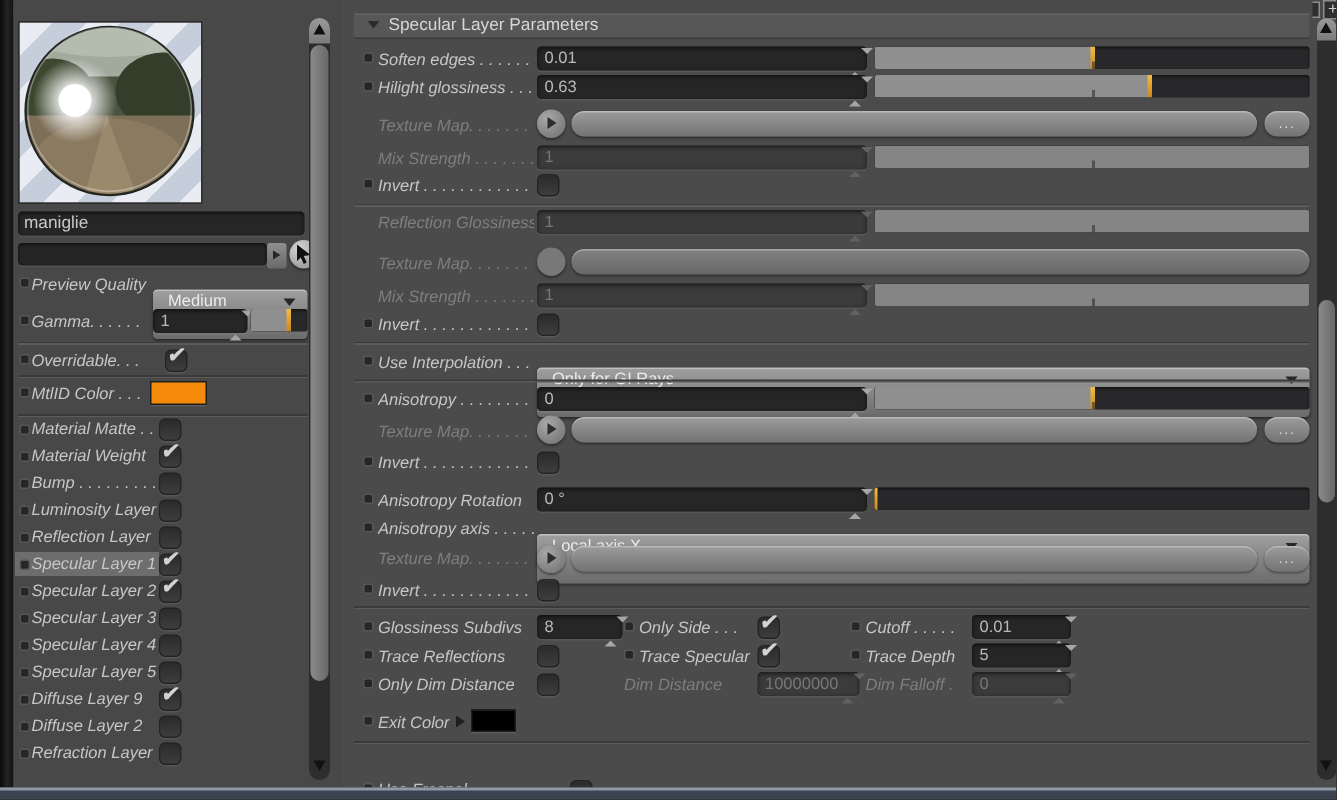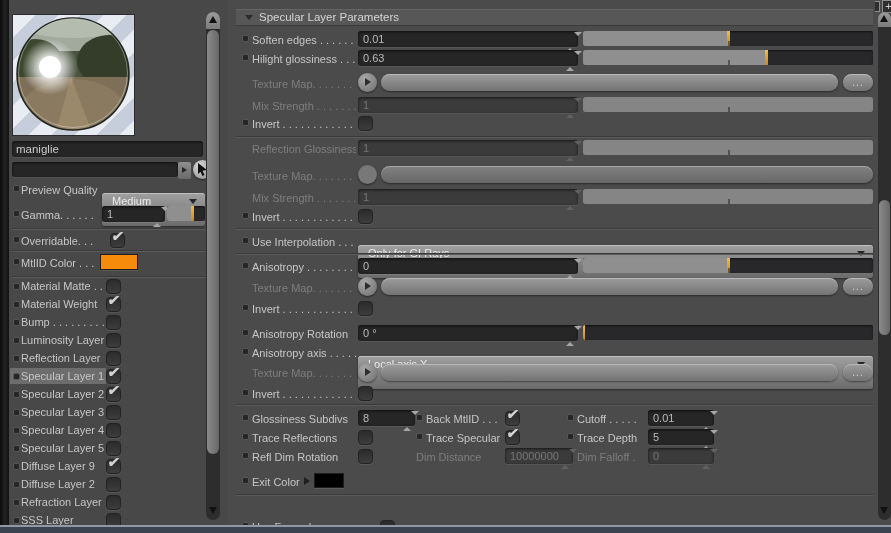--- a/index.html
+++ b/index.html
@@ -1,20 +1,20 @@
 <!DOCTYPE html>
 <html><head>
 <meta charset="utf-8">
 <style>
   html,body{margin:0;padding:0;background:#222;}
   #screen{position:relative;width:891px;height:533px;overflow:hidden;
     background:#4b4b4b;font-family:"Liberation Sans",sans-serif;font-size:11px;color:#c6c6c6;}
   .abs{position:absolute;}
   
-  .lbl{position:absolute;white-space:nowrap;overflow:hidden;color:#c6c6c6;line-height:14px;}
+  .lbl{position:absolute;white-space:nowrap;overflow:hidden;color:#c6c6c6;line-height:14px;font-style:italic;}
   .lbl.dis{color:#7e7e7e;}
   .pdot{position:absolute;width:5px;height:5px;background:#262626;border:1px solid #565656;border-radius:2px;}
   .numfield{position:absolute;height:16px;background:#262626;border-radius:3px;
     box-shadow:inset 0 1px 3px rgba(0,0,0,.65),0 1px 0 rgba(255,255,255,.07);
     color:#b9b9b9;line-height:16px;padding-left:5px;box-sizing:border-box;}
   .numfield.dis{background:#3b3b3b;color:#767676;}
   .step{position:absolute;right:4px;top:3px;width:8px;}
   .t-up{width:0;height:0;border-left:4px solid transparent;border-right:4px solid transparent;border-bottom:4px solid #a6a6a6;margin-bottom:2px;}
   .t-dn{width:0;height:0;border-left:4px solid transparent;border-right:4px solid transparent;border-top:4px solid #a6a6a6;}
   .dis .t-up{border-bottom-color:#616161;} .dis .t-dn{border-top-color:#616161;}
@@ -247,25 +247,20 @@
         <div class="llrow">
           <span class="pdot" style="top: 4px;"></span>
           <span class="lbl">Diffuse Layer 2</span>
           <span class="cb"></span>
         </div>
         <div class="llrow">
           <span class="pdot" style="top: 4px;"></span>
           <span class="lbl">Refraction Layer</span>
           <span class="cb"></span>
         </div>
-        <div class="llrow">
-          <span class="pdot" style="top: 4px;"></span>
-          <span class="lbl">SSS Layer</span>
-          <span class="cb"></span>
-        </div>
       </div>
 
     <div class="sb-track" style="left:197px;top:12px;width:14px;height:508px;"></div>
     <div class="sb-cap" style="left:197px;top:12px;width:14px;height:17px;"></div>
     <div class="sb-up" style="left:199.5px;top:16px;"></div>
     <div class="sb-thumb" style="left:198px;top:30px;width:12px;height:424px;"></div>
     <div class="sb-dn" style="left:199.5px;top:507px;"></div>
   </div>
 
   <div id="right-panel">
@@ -415,21 +410,21 @@
 
     <div class="sep" style="left:8px;top:404px;width:637px;"></div>
 
     <span class="pdot" style="left:14px;top:414px;"></span>
     <span class="lbl" style="left:24px;top:412px;width:102px;">Glossiness Subdivs</span>
     <div class="numfield" style="left:130px;top:410px;width:57px;">
       <span>8</span>
       <span class="step"><span class="t-up"></span><span class="t-dn"></span></span>
     </div>
     <span class="pdot" style="left:188px;top:414px;"></span>
-    <span class="lbl" style="left:198px;top:412px;width:76px;">Back MtlID  . . .</span>
+    <span class="lbl" style="left:198px;top:412px;width:76px;">Only Side  . . .</span>
     <span class="cb" style="left:277px;top:411px;">
         <span class="mark">✔</span>
       </span>
     <span class="pdot" style="left:339px;top:414px;"></span>
     <span class="lbl" style="left:349px;top:412px;width:68px;">Cutoff . . . . .</span>
     <div class="numfield" style="left:420px;top:410px;width:66px;">
       <span>0.01</span>
       <span class="step"><span class="t-up"></span><span class="t-dn"></span></span>
     </div>
 
@@ -442,21 +437,21 @@
         <span class="mark">✔</span>
       </span>
     <span class="pdot" style="left:339px;top:433px;"></span>
     <span class="lbl" style="left:349px;top:431px;width:68px;">Trace Depth</span>
     <div class="numfield" style="left:420px;top:429px;width:66px;">
       <span>5</span>
       <span class="step"><span class="t-up"></span><span class="t-dn"></span></span>
     </div>
 
     <span class="pdot" style="left:14px;top:452px;"></span>
-    <span class="lbl" style="left:24px;top:450px;width:102px;">Refl Dim Rotation</span>
+    <span class="lbl" style="left:24px;top:450px;width:102px;">Only Dim Distance</span>
     <span class="cb" style="left:130px;top:449px;"></span>
     <span class="lbl dis" style="left:188px;top:450px;width:76px;">Dim Distance</span>
     <div class="numfield dis" style="left:277px;top:448px;width:68px;">
       <span>10000000</span>
       <span class="step dis"><span class="t-up"></span><span class="t-dn"></span></span>
     </div>
     <span class="lbl dis" style="left:349px;top:450px;width:68px;">Dim Falloff .</span>
     <div class="numfield dis" style="left:420px;top:448px;width:66px;">
       <span>0</span>
       <span class="step dis"><span class="t-up"></span><span class="t-dn"></span></span>

